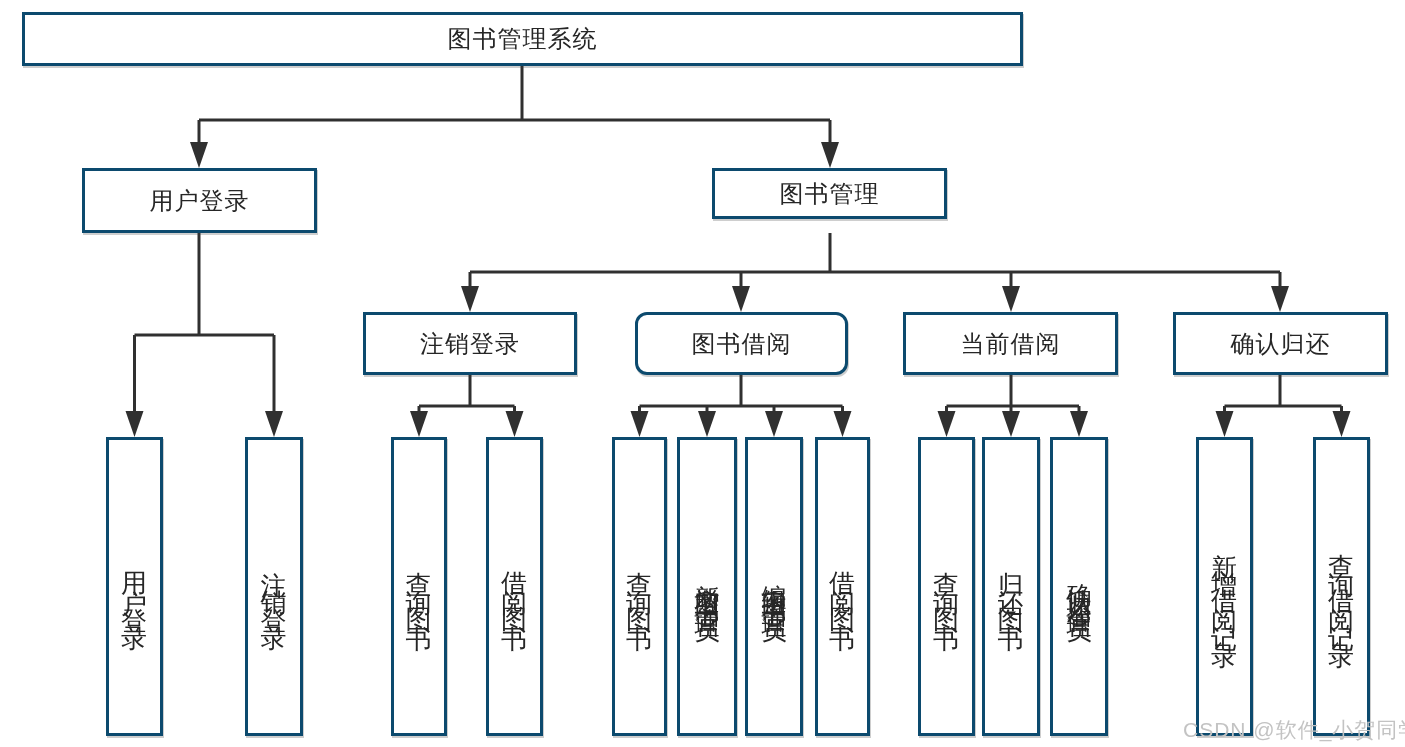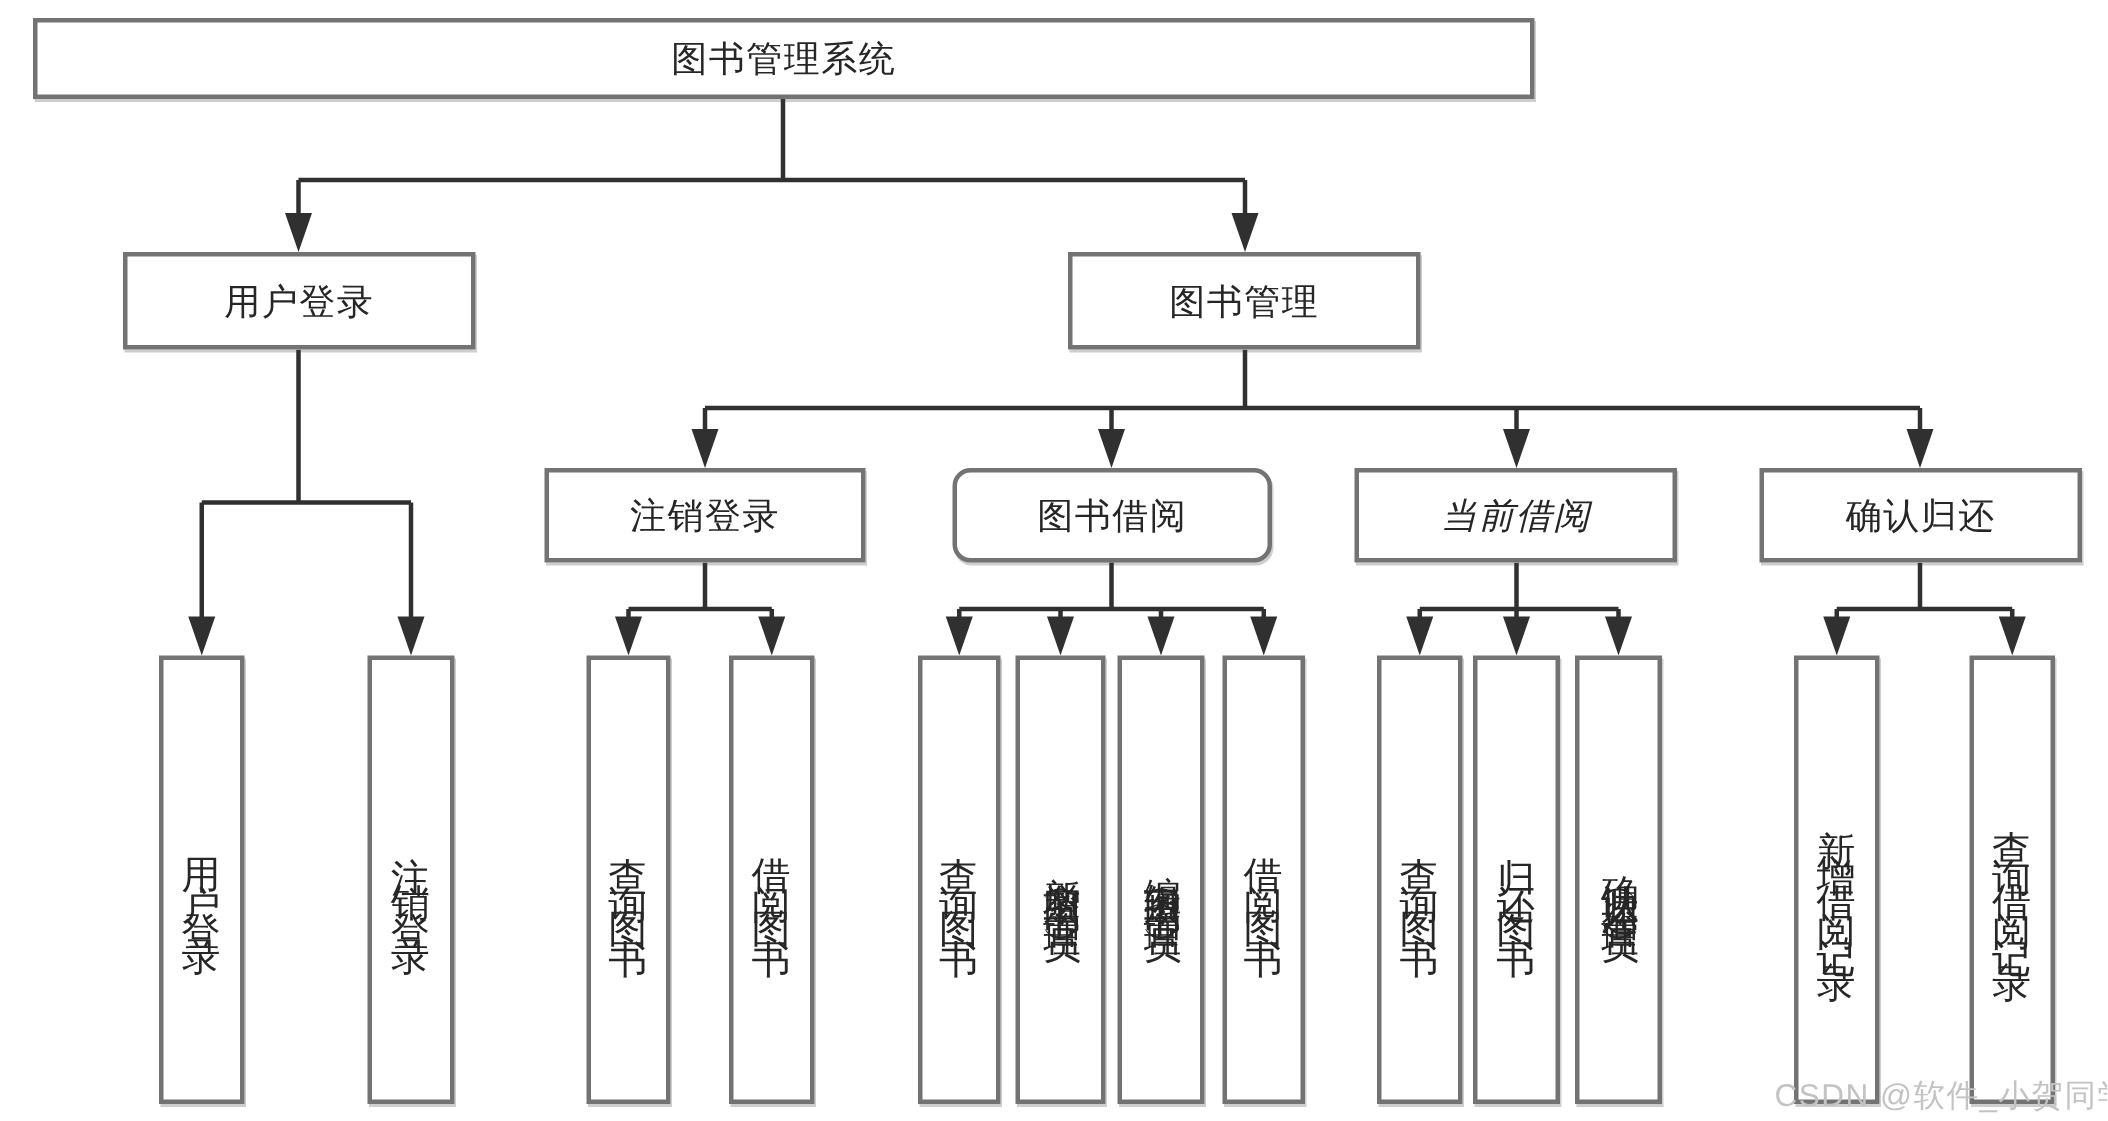--- a/index.html
+++ b/index.html
@@ -8,35 +8,35 @@
     position:relative;
     width:1405px;height:747px;
     background:#ffffff;
     overflow:hidden;
   }
   #connectors{position:absolute;left:0;top:0;width:1405px;height:747px;}
   .node{
     position:absolute;
     box-sizing:border-box;
     background:#ffffff;
-    border:3px solid #737373;
+    border:3px solid #0c4a6e;
     display:flex;align-items:center;justify-content:center;
     color:#262626;
     font-size:24px;
     letter-spacing:1px;
     z-index:2;
     box-shadow:1px 2px 0 rgba(60,60,60,.25);
   }
   .root{left:22px;top:12px;width:1001px;height:54px;}
   .branch-left{left:82px;top:168px;width:235px;height:65px;}
-  .branch-right{left:712px;top:168px;width:235px;height:65px;text-align:right;}
+  .branch-right{left:712px;top:168px;width:235px;height:51px;text-align:right;}
   .group{top:312px;height:63px;}
   .g1{left:363px;width:214px;}
   .g2{left:635px;width:213px;border-radius:12px;}
-  .g3{left:903px;width:215px;font-style:italic;}
+  .g3{left:903px;width:215px;}
   .g4{left:1173px;width:215px;}
   .leaf{
     top:437px;height:299px;
     writing-mode:vertical-rl;
     text-orientation:mixed;
     font-size:26px;
     letter-spacing:18px;
     line-height:1;
   }
   .leaf.long{font-size:25px;letter-spacing:5px;}

